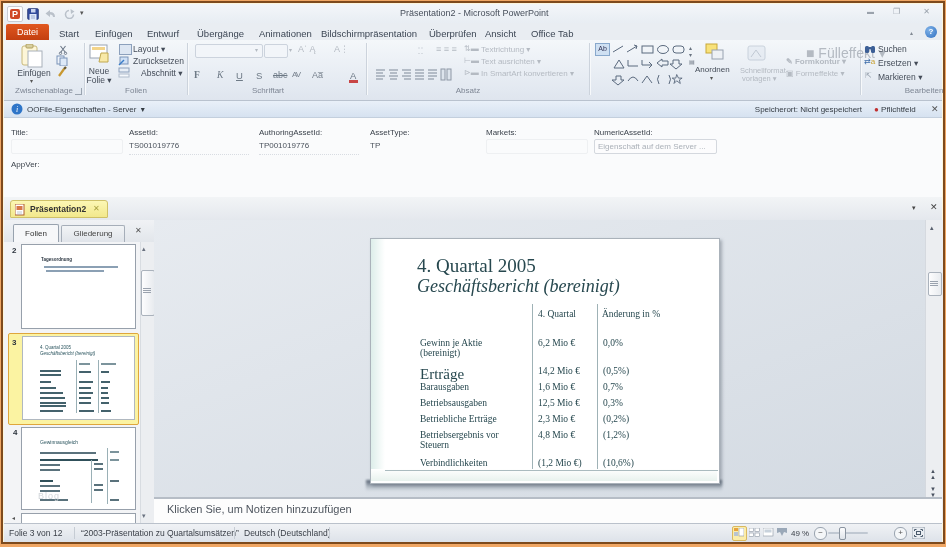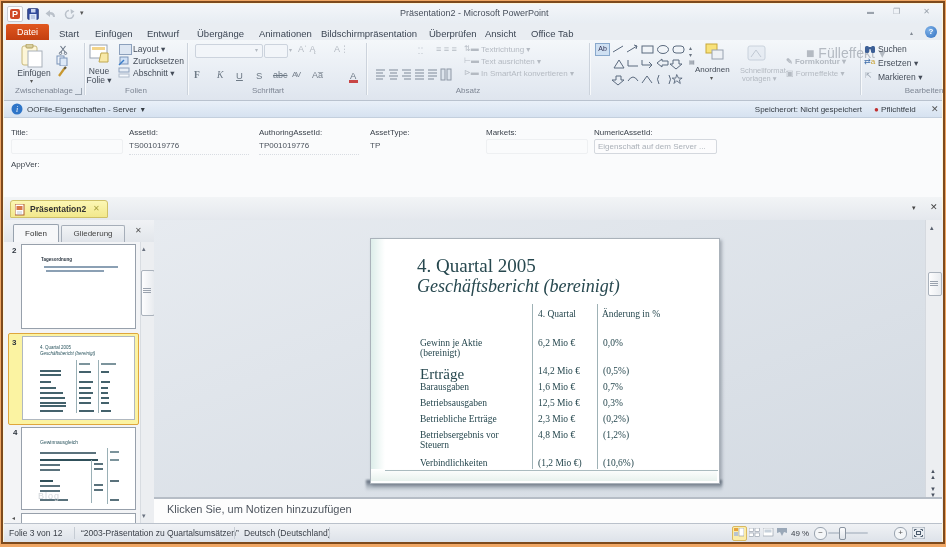--- a/index.html
+++ b/index.html
@@ -141,21 +141,21 @@
   <div class="abs rtx" style="left:129px;top:4px;">Layout ▾</div>
   <svg class="abs" style="left:114px;top:15px" width="12" height="11">
         <rect x="2" y="2" width="8" height="7" fill="#cfe0f5" stroke="#7a93b8"></rect>
         <path d="M1 10 L6 5" stroke="#3a7cc8" stroke-width="1.5"></path>
       </svg>
   <div class="abs rtx" style="left:129px;top:16px;">Zurücksetzen</div>
   <svg class="abs" style="left:114px;top:27px" width="12" height="11">
         <rect x="1" y="1" width="10" height="4" fill="#e8eef6" stroke="#8ca0bc"></rect>
         <rect x="1" y="7" width="10" height="3" fill="#f5f8fc" stroke="#b0bccc"></rect>
       </svg>
-  <div class="abs rtx" style="left:129px;top:28px;text-align:right;">Abschnitt ▾</div>
+  <div class="abs rtx" style="left:137px;top:28px;text-align:right;">Abschnitt ▾</div>
 
 <div class="abs" style="left:191px;top:4px;width:66px;height:12px;border:1px solid #ccd3dd;border-radius:2px;background:#f2f5f9;"></div>
 <div class="abs" style="left:260px;top:4px;width:22px;height:12px;border:1px solid #ccd3dd;border-radius:2px;background:#f2f5f9;"></div>
 <div class="abs gray" style="left:251px;top:6px;font-size:6px;">▾</div>
 <div class="abs gray" style="left:285px;top:6px;font-size:6px;">▾</div>
 <div class="abs gray" style="left:294px;top:4px;font-size:9px;">Aˈ Ą</div>
 <div class="abs gray" style="left:330px;top:4px;font-size:9px;">A⋮</div>
 <div class="abs" style="color:#6e7a86;left:190px;top:30px;font-size:9.5px;font-weight:bold;font-family:'Liberation Serif',serif;">F</div>
 <div class="abs" style="color:#6e7a86;left:213px;top:30px;font-size:9.5px;font-style:italic;font-family:'Liberation Serif',serif;">K</div>
 <div class="abs" style="color:#6e7a86;left:232px;top:30px;font-size:9.5px;text-decoration:underline;">U</div>

